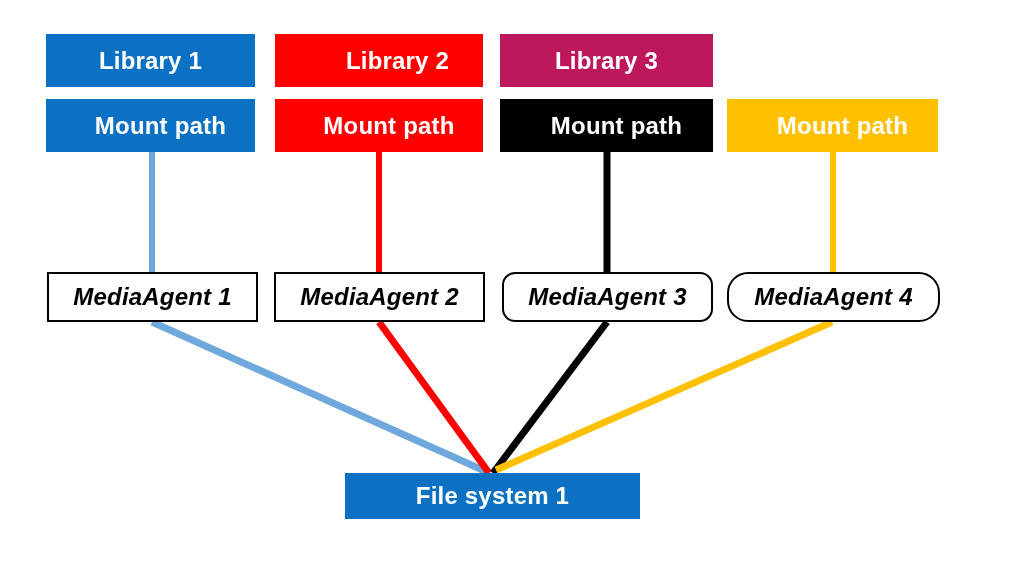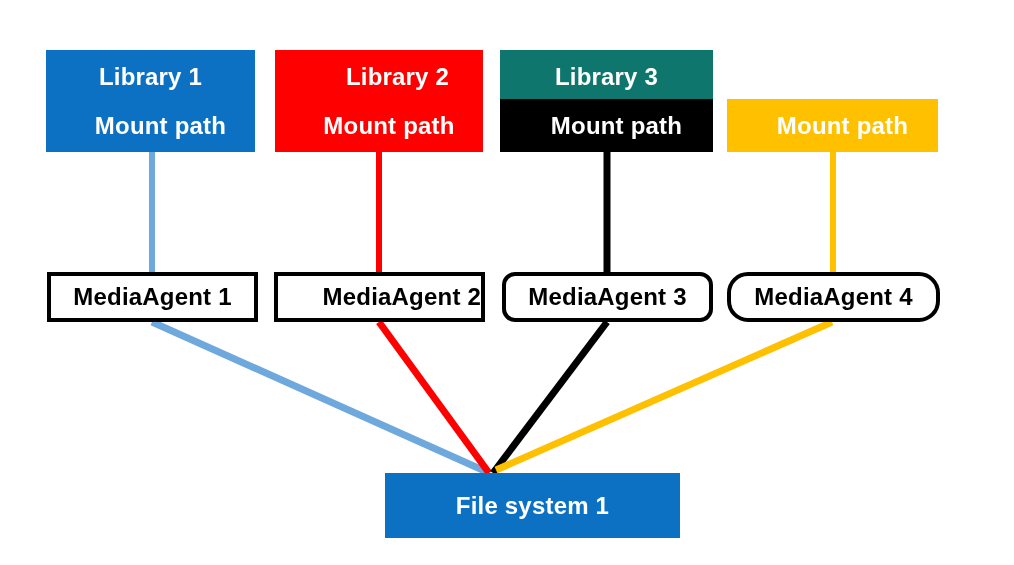--- a/index.html
+++ b/index.html
@@ -26,40 +26,39 @@
     z-index: 2;
     display: flex;
     align-items: center;
     justify-content: center;
     font-weight: 700;
     font-size: 24px;
     letter-spacing: 0.2px;
     box-sizing: border-box;
     text-align: center;
   }
-  .lib   { top: 34px;  height: 53px; margin-top: 16px; }
+  .lib   { top: 34px;  height: 53px; }
   .mnt   { top: 99px;  height: 53px; padding-left: 20px; }
-  .agent { top: 272px; height: 50px; border: 4px solid #a16207; }
+  .agent { top: 272px; height: 50px; border: 2px solid #a16207; font-style: italic; }
 
   .c0 { left: 46px;  width: 209px; }
   .c1 { left: 275px; width: 208px; }
   .c2 { left: 500px; width: 213px; }
   .c3 { left: 727px; width: 211px; }
 
   .agent.c0 { left: 47px;  width: 211px; }
-  .agent.c1 { left: 274px; width: 211px; justify-content: flex-end; }
+  .agent.c1 { left: 274px; width: 211px; }
   .agent.c2 { left: 502px; width: 211px; border-radius: 13px; }
   .agent.c3 { left: 727px; width: 213px; border-radius: 21px; }
 
   .fs {
     left: 345px;
     top: 473px;
     width: 295px;
-    height: 65px;
-    margin-left: 40px;
+    height: 46px;
   }
 </style>
 </head>
 <body>
 
 <div class="canvas">
 
   <svg class="lines" width="1014" height="565" viewBox="0 0 1014 565">
 
     <line x1="152" y1="151" x2="152" y2="273" stroke-width="6" stroke="#6FA8DC"></line>
@@ -86,21 +85,21 @@
   <div class="box lib c1" style="background-color: rgb(254, 0, 0); color: rgb(255, 255, 255); padding-left: 37px;">
     <span>Library 2</span>
   </div>
   <div class="box mnt c1" style="background-color: rgb(254, 0, 0); color: rgb(255, 255, 255);">
     <span>Mount path</span>
   </div>
   <div class="box agent c1" style="background-color: rgb(255, 255, 255); color: rgb(0, 0, 0); border-color: rgb(0, 0, 0);">
     <span>MediaAgent 2</span>
   </div>
 
-  <div class="box lib c2" style="background-color: #0f766e; color: rgb(255, 255, 255);">
+  <div class="box lib c2" style="background-color: #be185d; color: rgb(255, 255, 255);">
     <span>Library 3</span>
   </div>
   <div class="box mnt c2" style="background-color: rgb(0, 0, 0); color: rgb(255, 255, 255);">
     <span>Mount path</span>
   </div>
   <div class="box agent c2" style="background-color: rgb(255, 255, 255); color: rgb(0, 0, 0); border-color: rgb(0, 0, 0);">
     <span>MediaAgent 3</span>
   </div>
 
   <div class="box mnt c3" style="background-color: rgb(255, 192, 0); color: rgb(255, 255, 255);">

